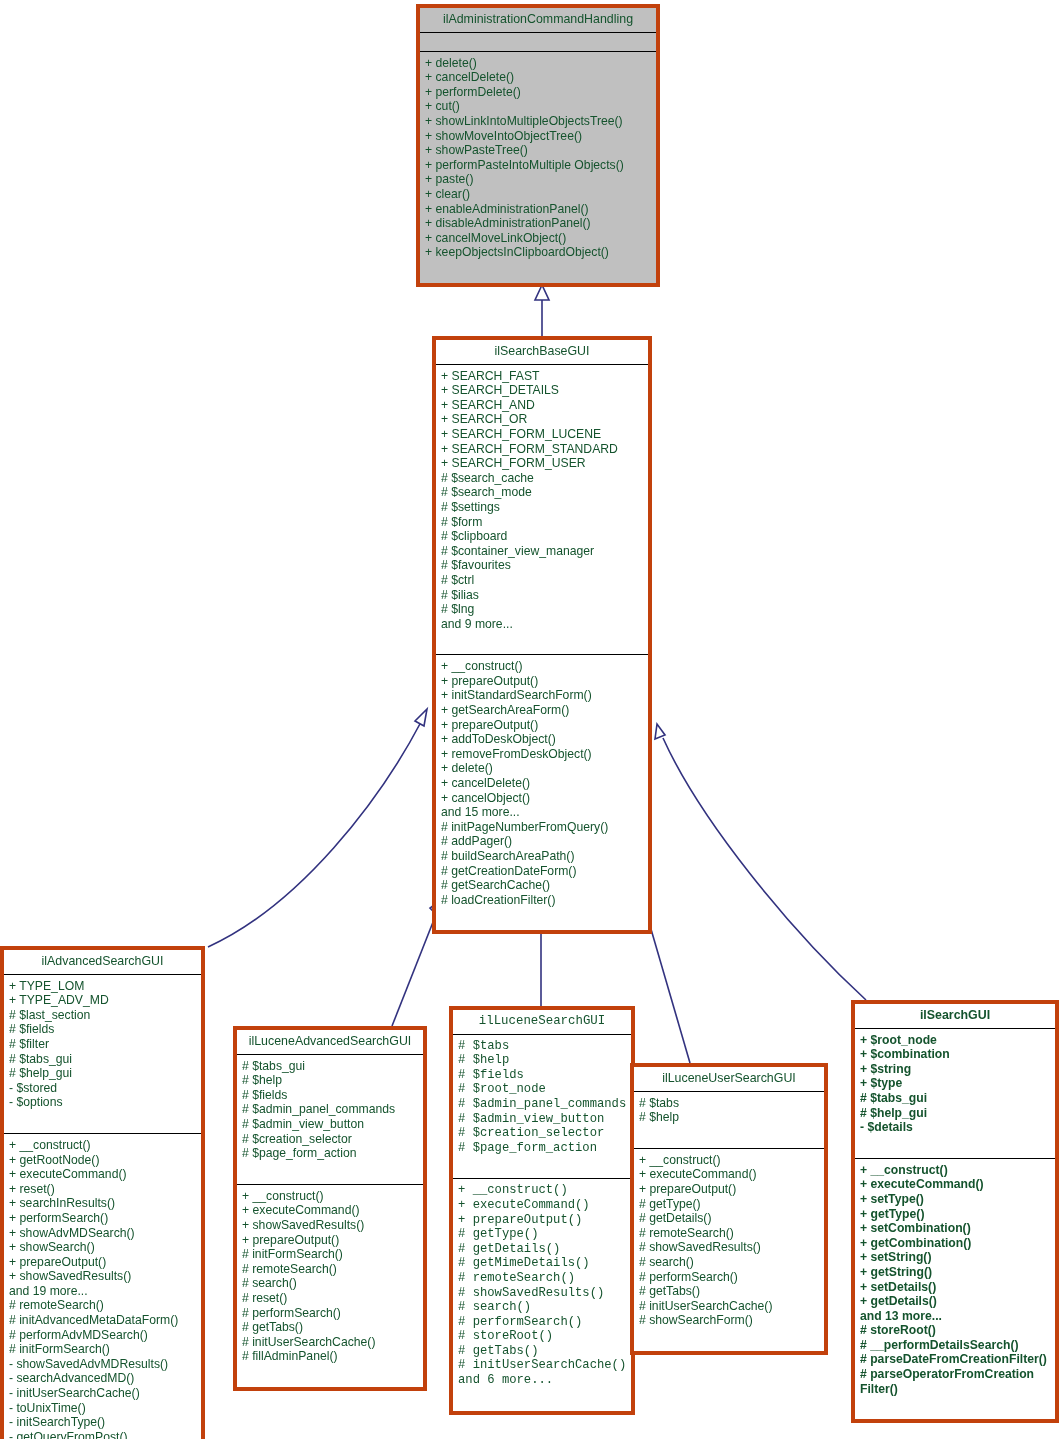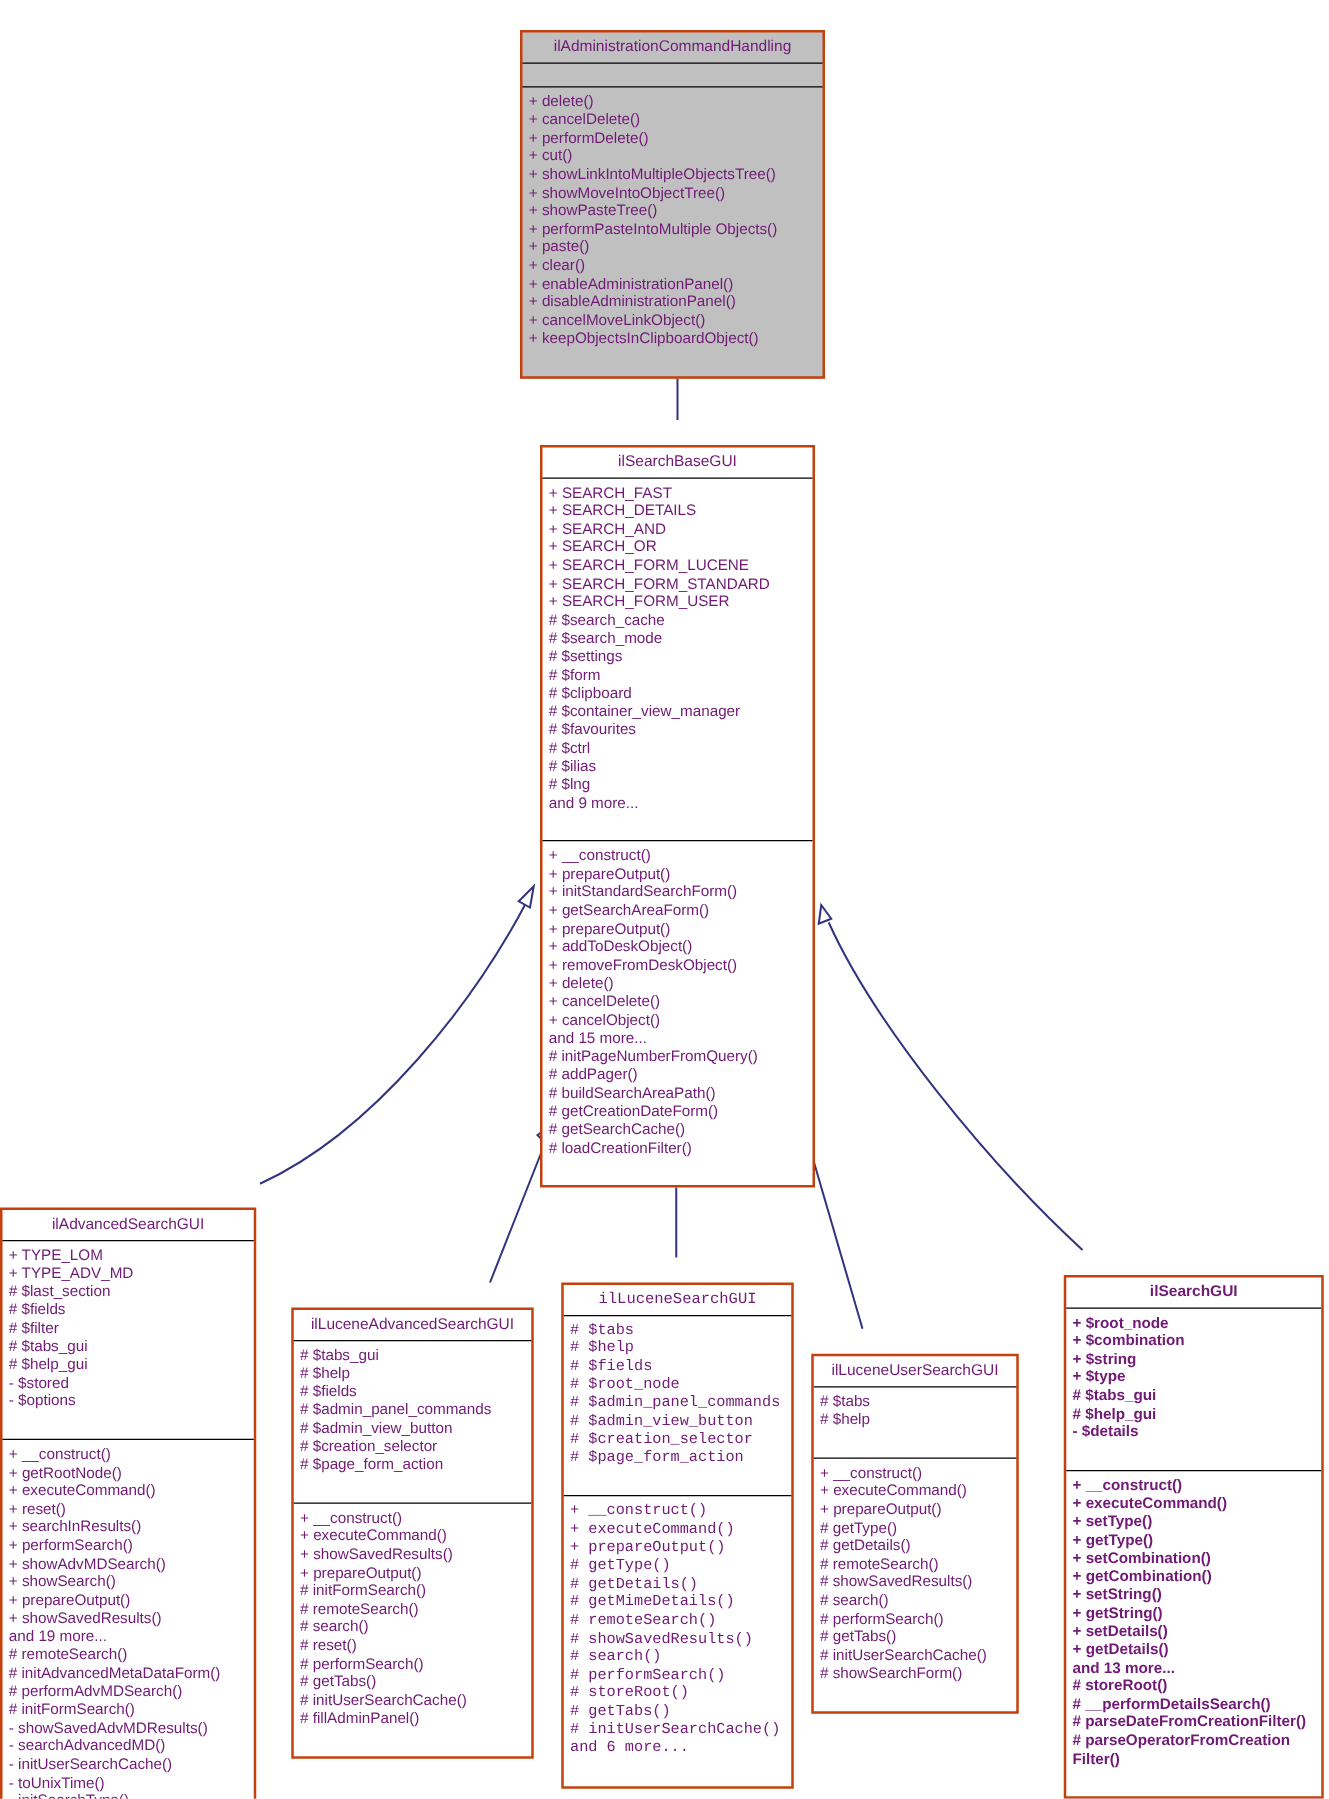--- a/index.html
+++ b/index.html
@@ -23,26 +23,25 @@
   svg.edges {
     position: absolute;
     left: 0; top: 0;
     width: 1063px;
     height: 1439px;
     pointer-events: none;
   }
   .uml-class {
     position: absolute;
     box-sizing: border-box;
-    border: 2px solid #c2410c;
+    border: 4px solid #c2410c;
     background: #ffffff;
     font-size: 12.2px;
     line-height: 14.6px;
-    color: #701a75;
-    margin-top: 20px;
+    color: #14532d;
   }
   .uml-class.iface {
     background: #c0c0c0;
   }
   .cls-title {
     text-align: center;
     padding: 4px 4px 5px 4px;
     border-bottom: 1px solid #000000;
     font-size: 12.4px;
     white-space: nowrap;
@@ -262,21 +261,21 @@
       <div class="member"># showSavedResults()</div>
       <div class="member"># search()</div>
       <div class="member"># performSearch()</div>
       <div class="member"># storeRoot()</div>
       <div class="member"># getTabs()</div>
       <div class="member"># initUserSearchCache()</div>
       <div class="member">and 6 more...</div>
     </div>
   </div>
 
-  <div class="uml-class" style="left:649px; top:1063px; width:166px;">
+  <div class="uml-class" style="left:630px; top:1063px; width:198px;">
     <div class="cls-title">ilLuceneUserSearchGUI</div>
     <div class="cls-attrs">
       <div class="member"># $tabs</div>
       <div class="member"># $help</div>
     </div>
     <div class="cls-ops">
       <div class="member">+ __construct()</div>
       <div class="member">+ executeCommand()</div>
       <div class="member">+ prepareOutput()</div>
       <div class="member"># getType()</div>

